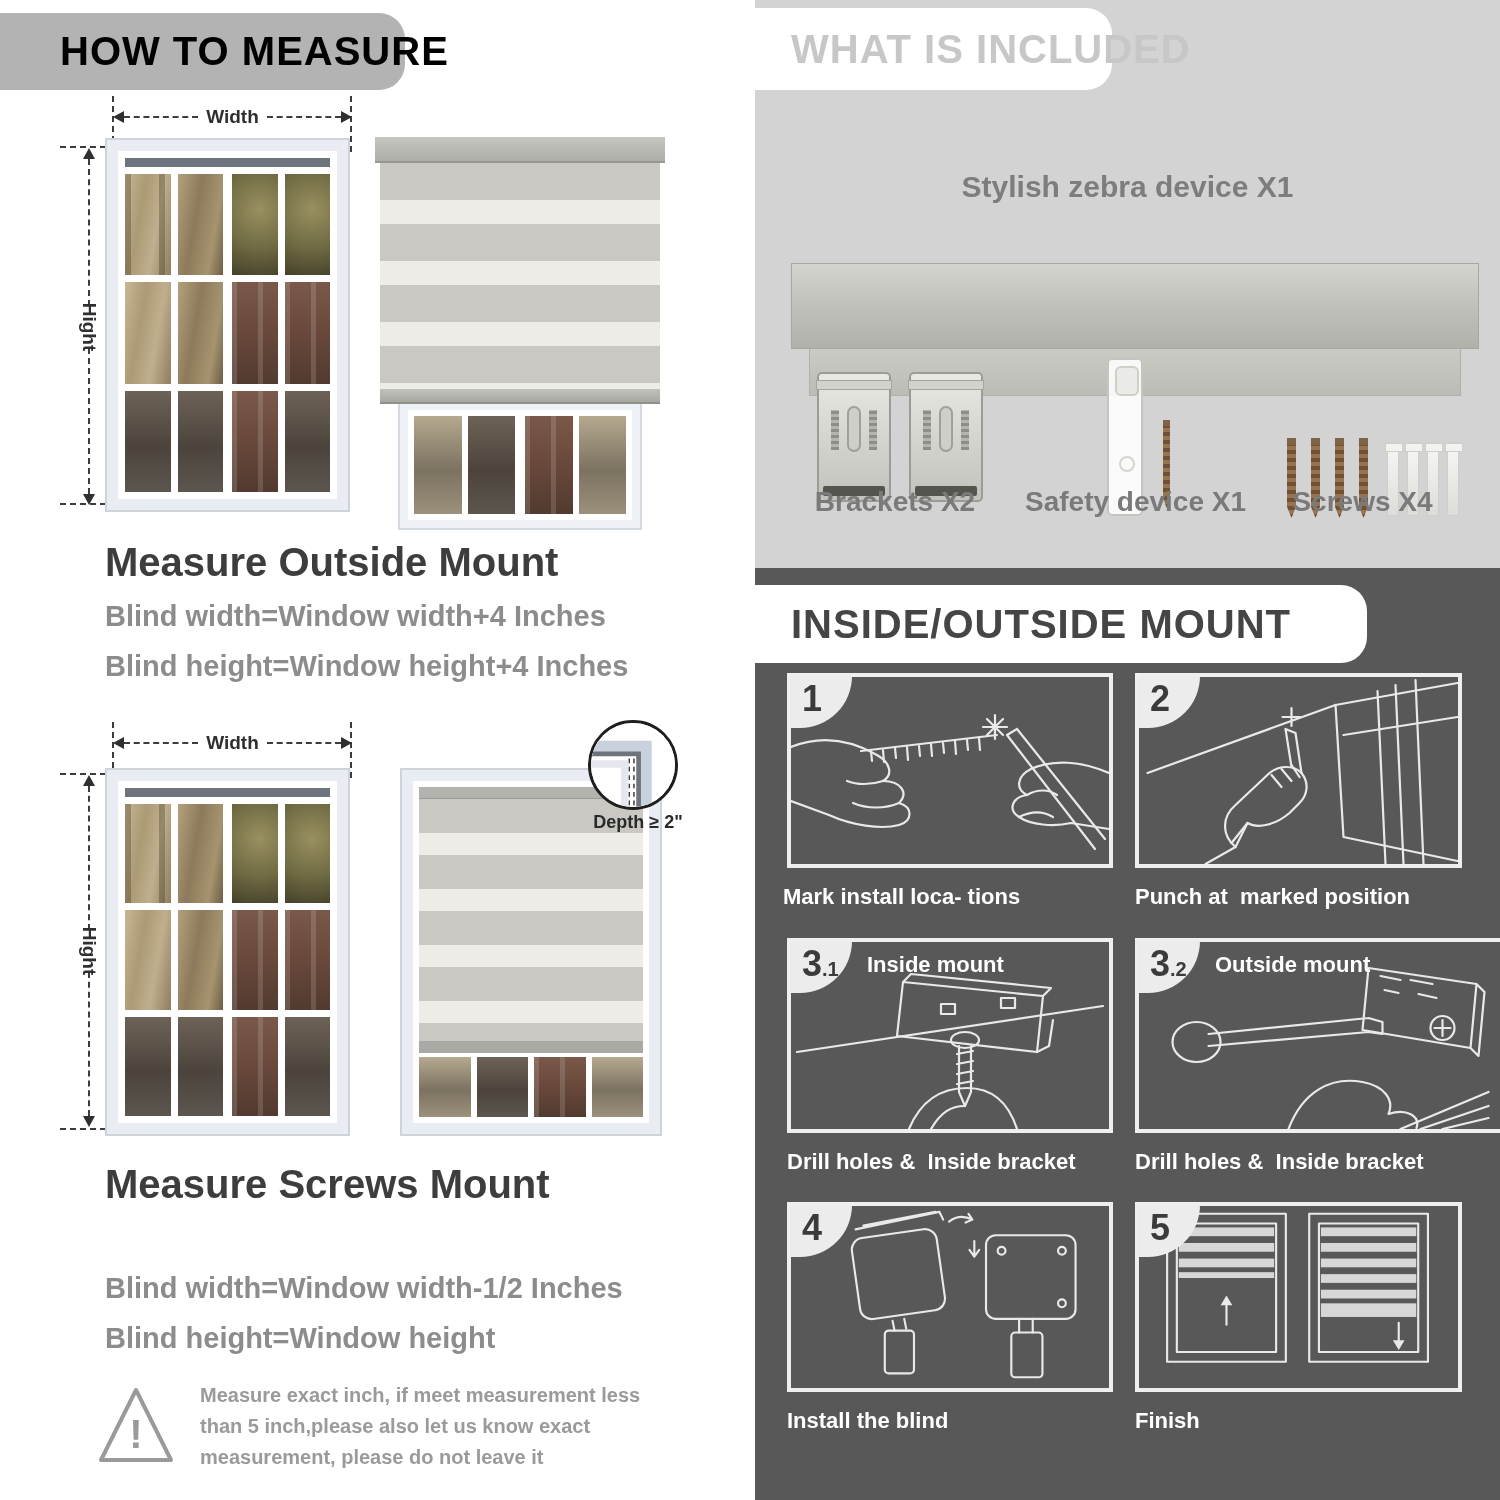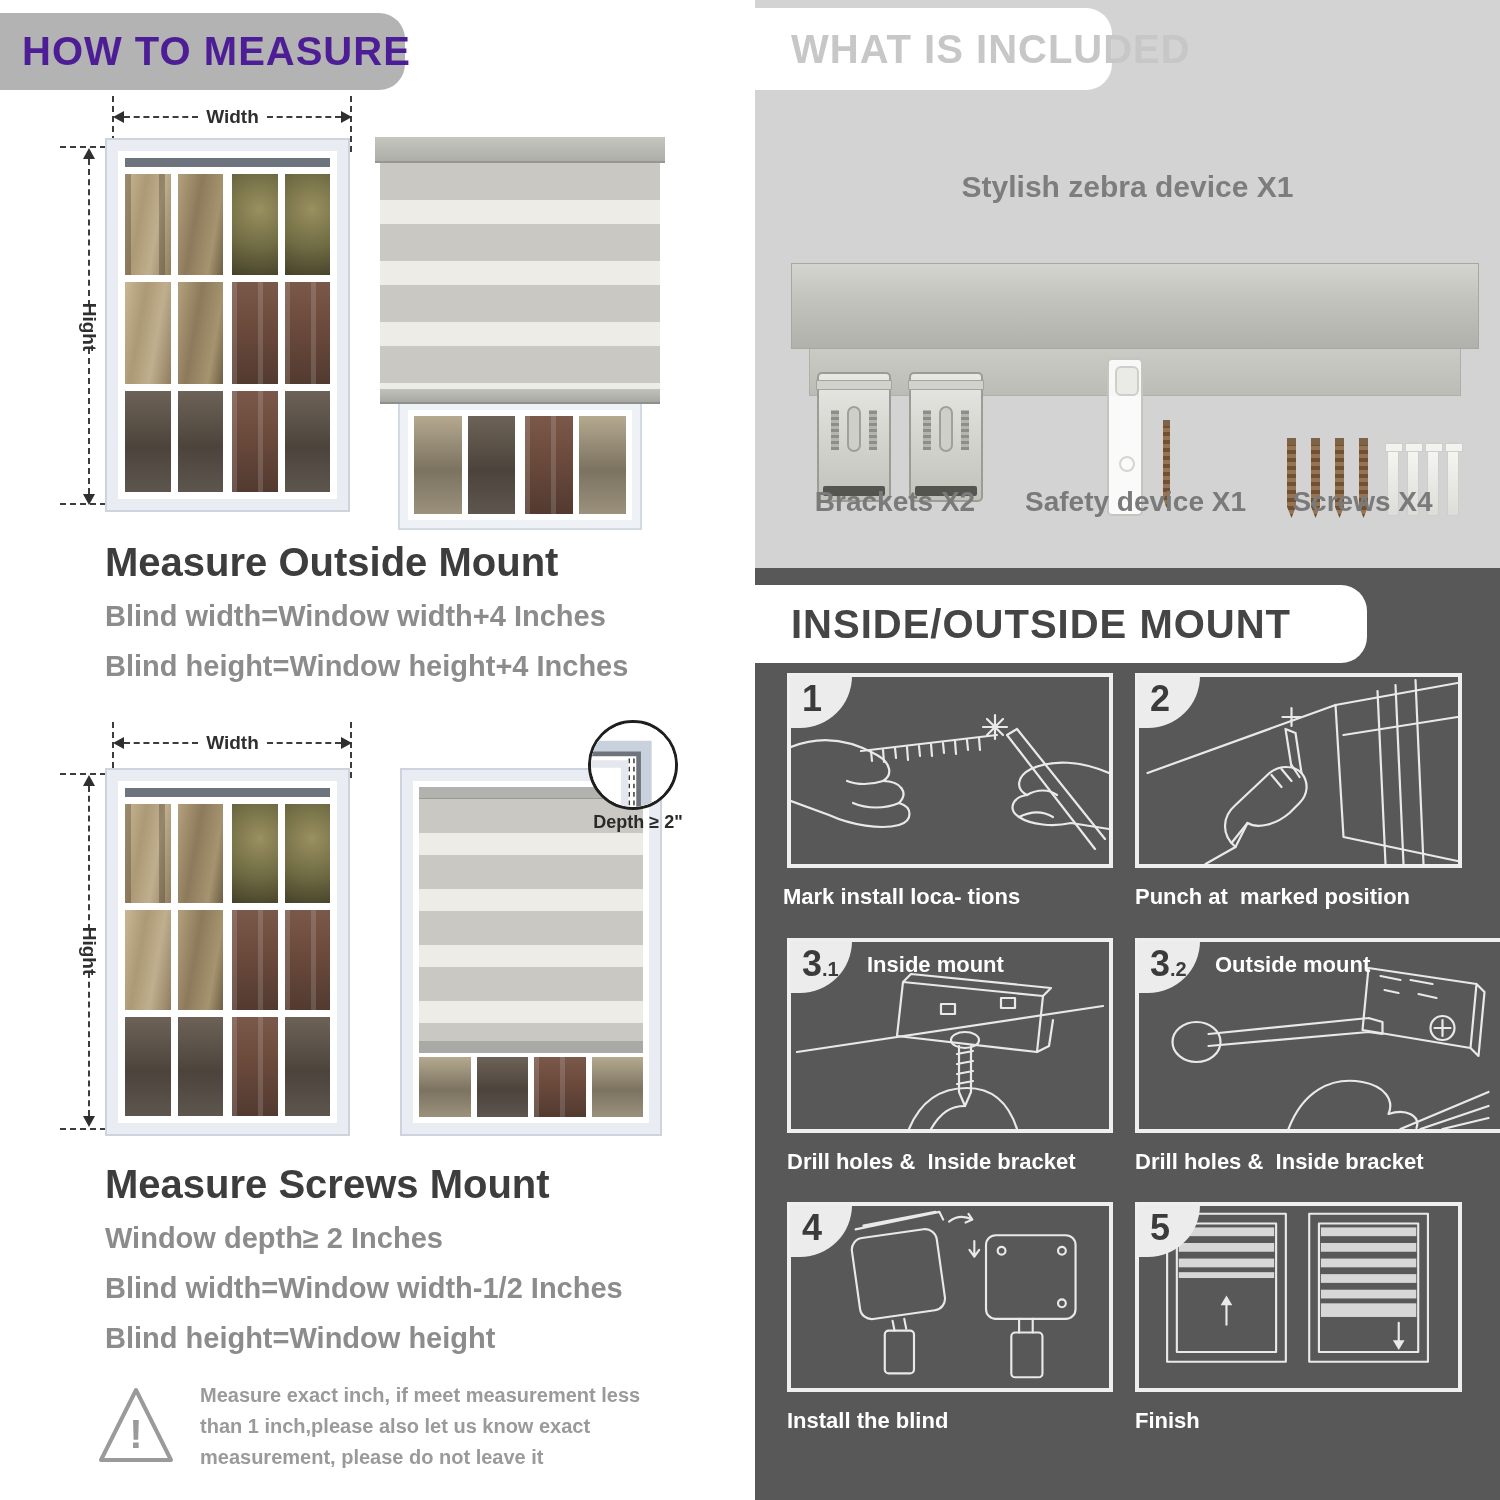--- a/index.html
+++ b/index.html
@@ -8,22 +8,22 @@
     --stripe-gray:#c9c8c2; --stripe-light:#eeece7; --rail:#b9b9b4;
     --line-art:#e9e9e9; --badge-bg:#ececec;
   }
   *{margin:0;padding:0;box-sizing:border-box;}
   html,body{background:#fff;}
   body{font-family:"Liberation Sans","DejaVu Sans",sans-serif;}
   .canvas{position:relative;width:1500px;height:1500px;background:#fff;overflow:hidden;}
 
   
   .pill{position:absolute;font-weight:bold;letter-spacing:1px;white-space:nowrap;}
-  .pill-left{left:0;top:13px;width:405px;height:77px;line-height:77px;padding-left:22px;
-    background:var(--gray-header);color:#4c1d95;font-size:40px;border-radius:0 26px 26px 0;}
+  .pill-left{left:0;top:13px;width:405px;height:77px;line-height:77px;padding-left:60px;
+    background:var(--gray-header);color:#000000;font-size:40px;border-radius:0 26px 26px 0;}
   .pill-included{left:0;top:8px;width:357px;height:82px;line-height:82px;padding-left:36px;
     background:#fff;color:#c7c7c7;font-size:40px;border-radius:0 26px 26px 0;}
   .pill-mount{left:0;top:9px;width:612px;height:78px;line-height:78px;padding-left:36px;
     background:#fff;color:#454545;font-size:40px;border-radius:0 26px 26px 0;margin-top:8px;}
 
   
   .title{position:absolute;left:105px;font-size:40px;font-weight:bold;color:var(--heading);white-space:nowrap;}
   .gline{position:absolute;left:105px;font-size:29px;font-weight:bold;color:var(--body-gray);white-space:nowrap;}
 
   
@@ -282,29 +282,28 @@
       <rect x="0" y="0" width="90" height="90" fill="#ffffff"></rect>
       <path d="M0 26 L58 26 L58 90" stroke="#c9d1dd" stroke-width="14" fill="none"></path>
       <path d="M0 33 L51 33 L51 90" stroke="#6f747c" stroke-width="5" fill="none"></path>
       <path d="M46 38 L46 90 M41 38 L41 90" stroke="#3a3a3a" stroke-width="1.6" stroke-dasharray="5 4" fill="none"></path>
       <path d="M0 44 L36 44 L36 90" stroke="#e4e8ee" stroke-width="8" fill="none"></path>
     </svg>
   </div>
   <div class="depth-label" style="left:576px;top:812px;width:124px;">Depth ≥ 2"</div>
 
   <div class="title" style="top:1162px;">Measure Screws Mount</div>
-  <div class="gline" style="top:1222px;">Window depth≥ 2 Inches</div>
   <div class="gline" style="top:1272px;">Blind width=Window width-1/2 Inches</div>
   <div class="gline" style="top:1322px;">Blind height=Window height</div>
 
   <svg style="position:absolute;left:95px;top:1382px;" width="82" height="90" viewBox="0 0 82 90">
     <path d="M41 8 L76 78 L6 78 Z" fill="none" stroke="#9a9a9a" stroke-width="4" stroke-linejoin="round"></path>
     <text x="41" y="66" text-anchor="middle" font-size="40" font-weight="bold" fill="#9a9a9a" font-family="Liberation Sans, DejaVu Sans, sans-serif">!</text>
   </svg>
-  <div class="warn-text" style="left:200px;top:1380px;">Measure exact inch, if meet measurement less than 1 inch,please also let us know exact measurement, please do not leave it</div>
+  <div class="warn-text" style="left:200px;top:1380px;">Measure exact inch, if meet measurement less than 5 inch,please also let us know exact measurement, please do not leave it</div>
 
   <div class="included">
     <div class="pill pill-included">
       <span>WHAT IS INCLUDED</span>
     </div>
 
     <div class="blind-label">Stylish zebra device X1</div>
 
     <div class="rail-top"></div>
     <div class="rail-bot"></div>

